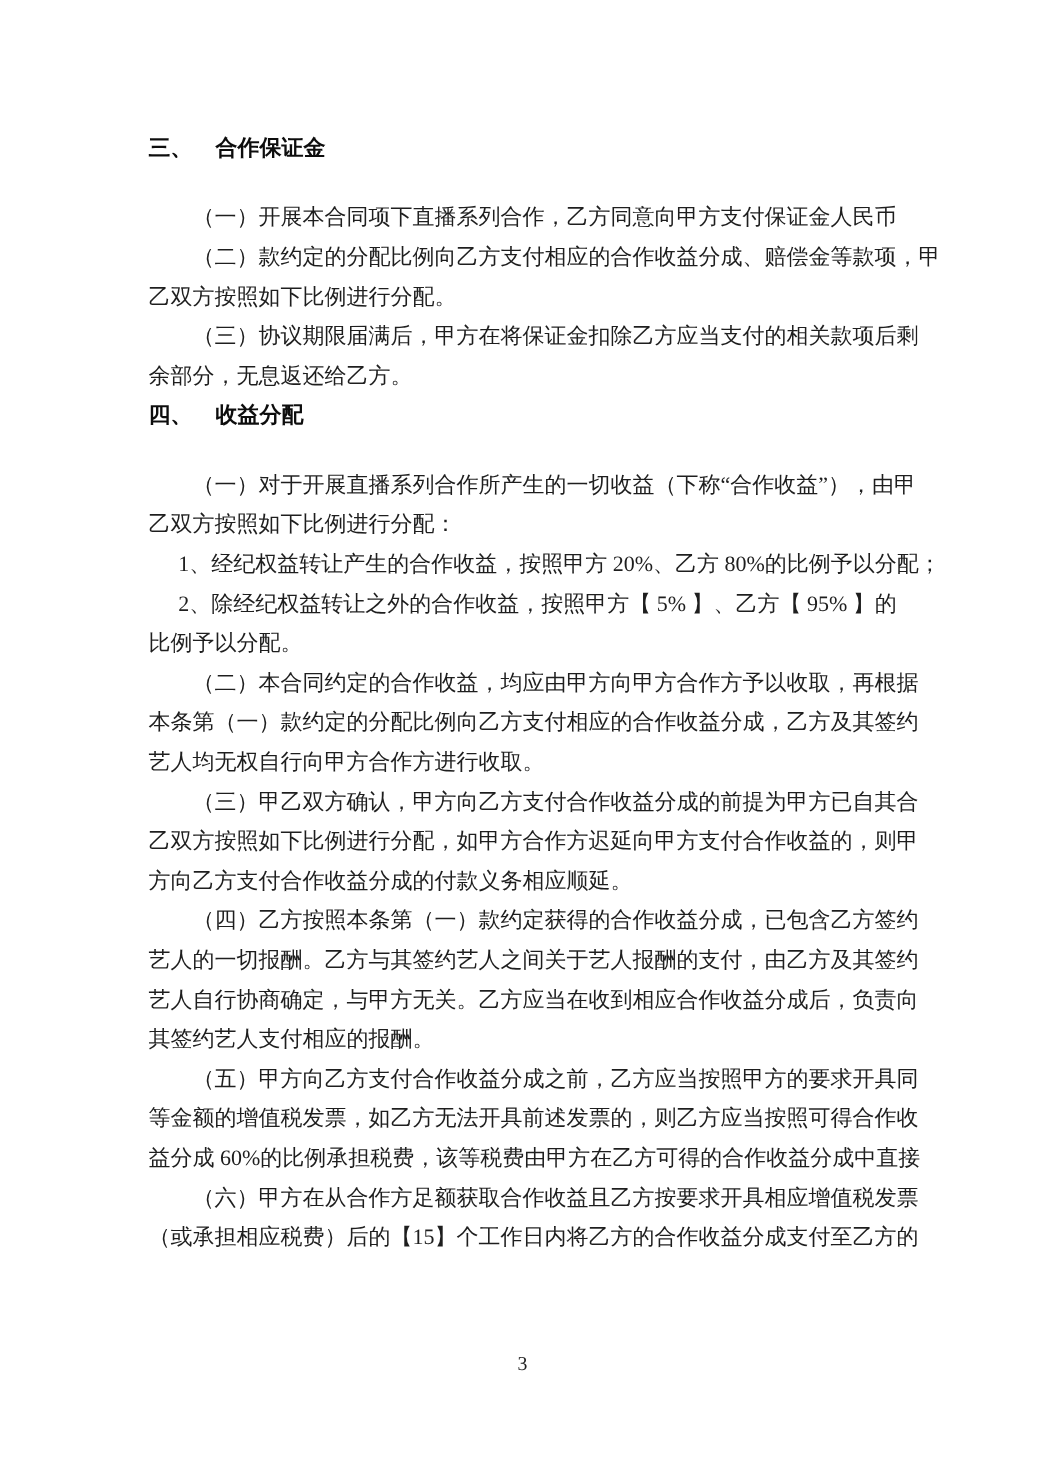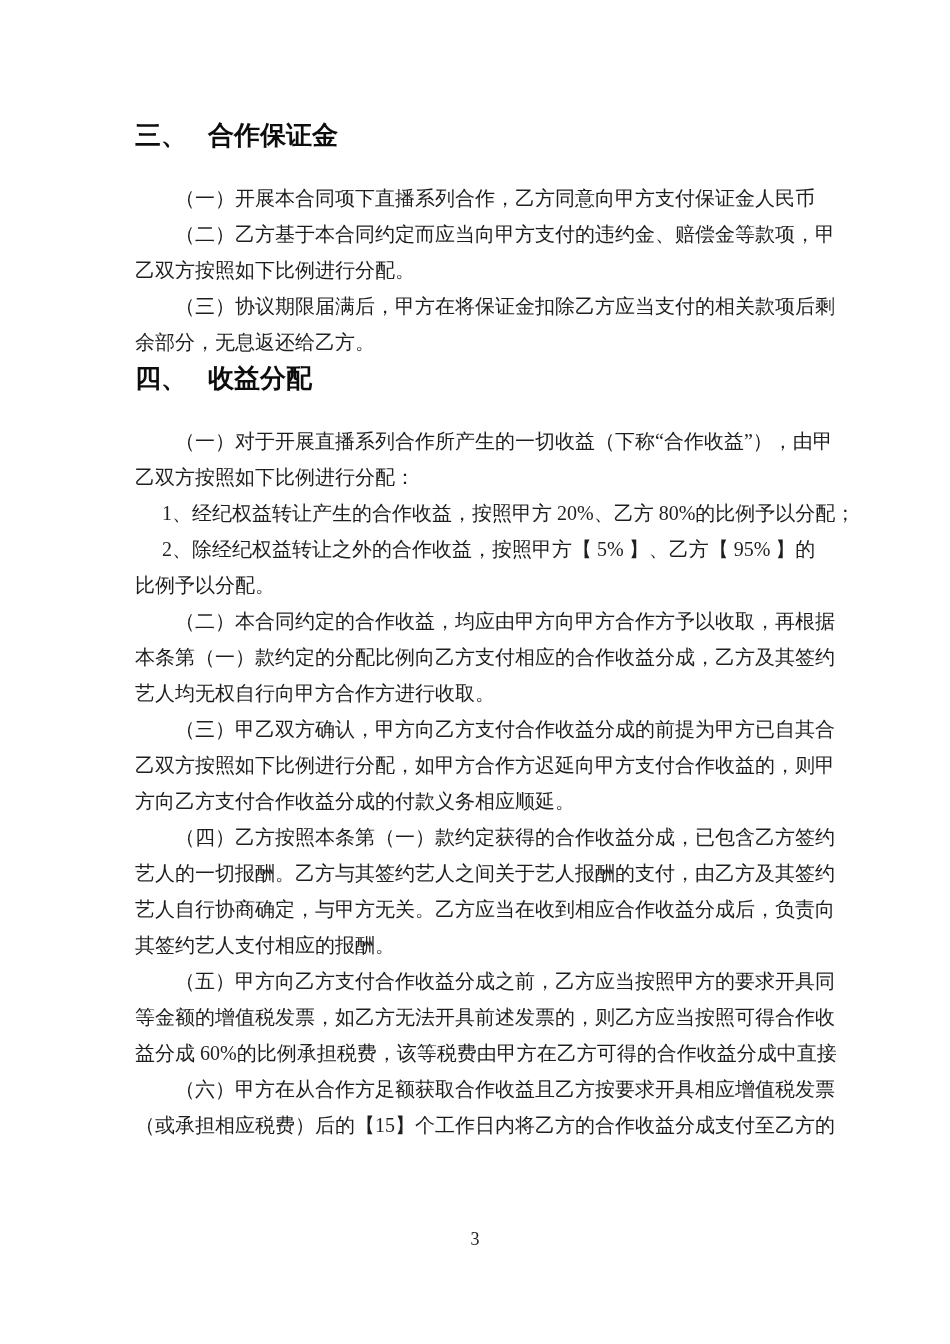--- a/index.html
+++ b/index.html
@@ -18,21 +18,21 @@
   }
   .content {
     position: absolute;
     left: 135px;
     top: 117px;
     width: 700px;
   }
   .heading {
     font-family: "Liberation Sans", "DejaVu Sans", sans-serif;
     font-weight: 700;
-    font-size: 26px;
+    font-size: 20px;
     line-height: 36px;
     height: 36px;
     color: #0d0d0d;
     margin: 0 0 27px 0;
     white-space: nowrap;
   }
   .heading.mt {
   }
   .h-index {
     margin-right: 21px;
@@ -67,21 +67,21 @@
   <div class="content">
 
     <div class="heading">
       <span class="h-index">三、</span><span>合作保证金</span>
     </div>
 
     <div class="para">
       <div class="line ind2">（一）开展本合同项下直播系列合作，乙方同意向甲方支付保证金人民币</div>
     </div>
     <div class="para">
-      <div class="line ind2">（二）乙方基于本合同约定而应当向甲方支付的违约金、赔偿金等款项，甲</div>
+      <div class="line ind2">（二）款约定的分配比例向乙方支付相应的合作收益分成、赔偿金等款项，甲</div>
       <div class="line">乙双方按照如下比例进行分配。</div>
     </div>
     <div class="para">
       <div class="line ind2">（三）协议期限届满后，甲方在将保证金扣除乙方应当支付的相关款项后剩</div>
       <div class="line">余部分，无息返还给乙方。</div>
     </div>
 
     <div class="heading mt">
       <span class="h-index">四、</span><span>收益分配</span>
     </div>

